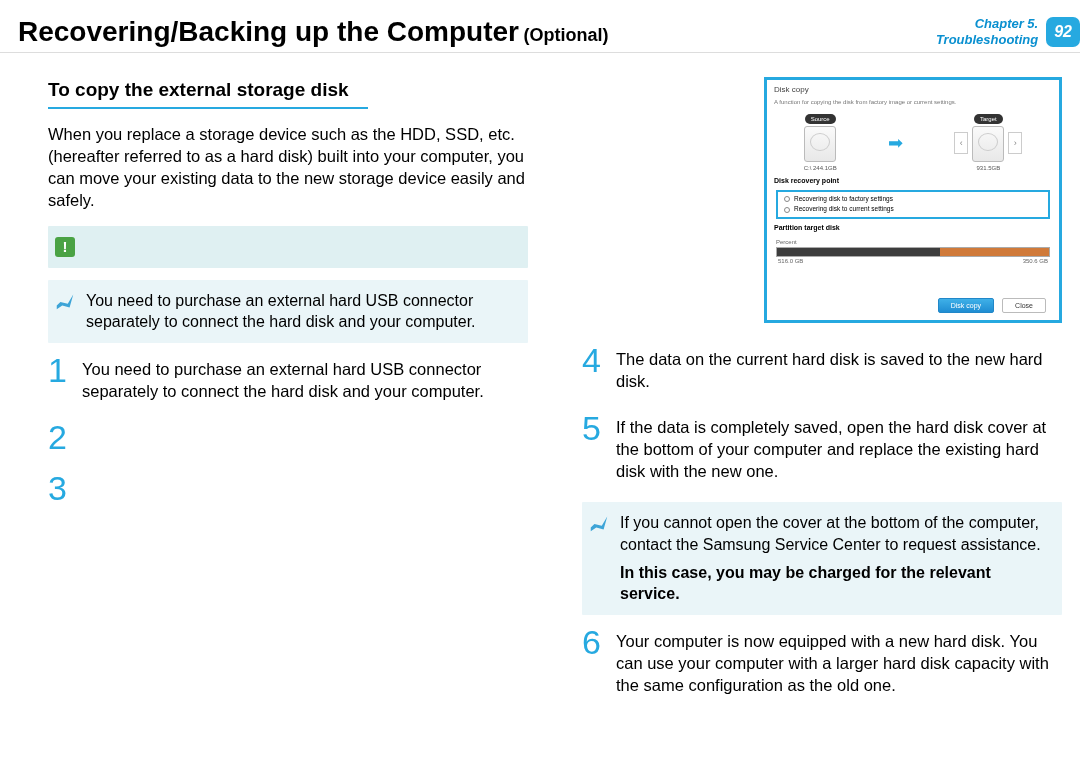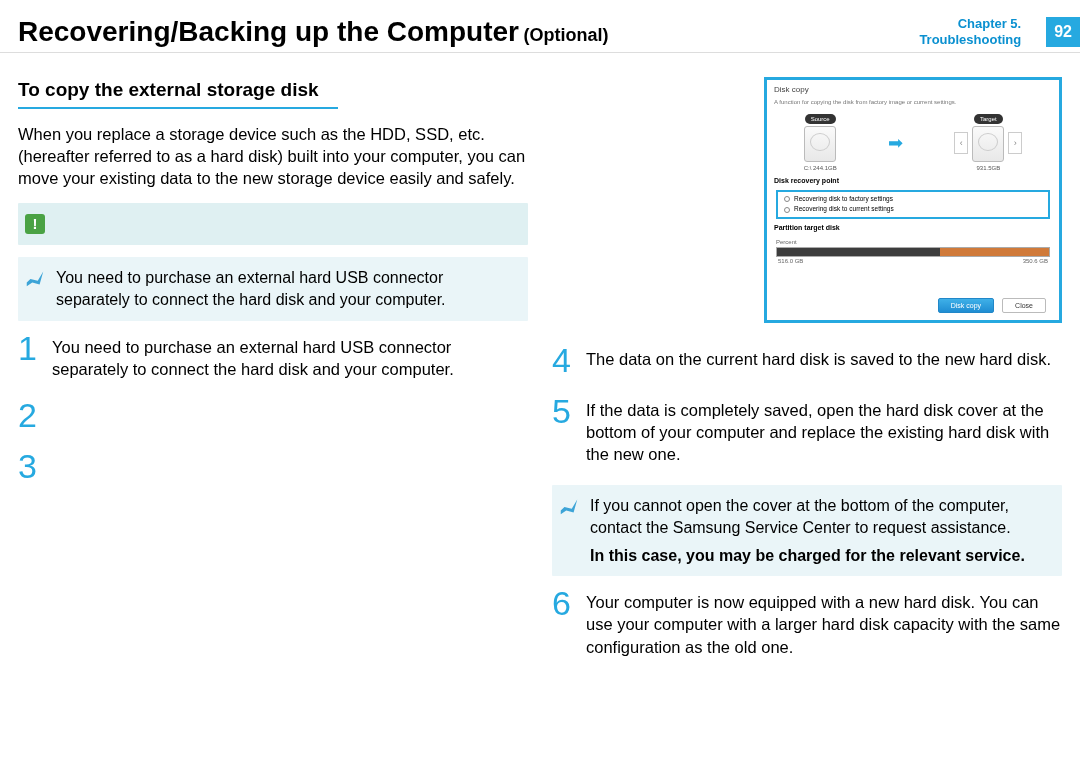--- a/index.html
+++ b/index.html
@@ -22,43 +22,46 @@
     font-size: 28px;
     font-weight: 700;
   }
   .title-sub {
     font-size: 18px;
     font-weight: 700;
   }
   .header-right {
     display: flex;
     align-items: center;
-    gap: 21px;
+    gap: 4px;
     font-size: 13px;
     font-weight: 700;
     color: #0a90d0;
+    font-style: italic;
   }
   .chapter-lines { text-align: right; line-height: 1.2; }
   .page-num {
     background: #26a9e0;
     color: #fff;
     padding: 6px 8px;
     font-size: 16px;
     font-weight: 700;
     margin-left: 4px;
+    border-radius: 7px;
   }
   .content {
     display: flex;
     padding: 24px 18px 0 18px;
     gap: 24px;
   }
   .col {
     width: 50%;
     font-size: 16.5px;
     line-height: 1.35;
+    margin-left: 30px;
   }
   .section-title {
     font-size: 19px;
     font-weight: 700;
     padding-bottom: 4px;
     border-bottom: 2px solid #26a9e0;
     margin-bottom: 14px;
     display: inline-block;
     width: 100%;
     max-width: 320px;

